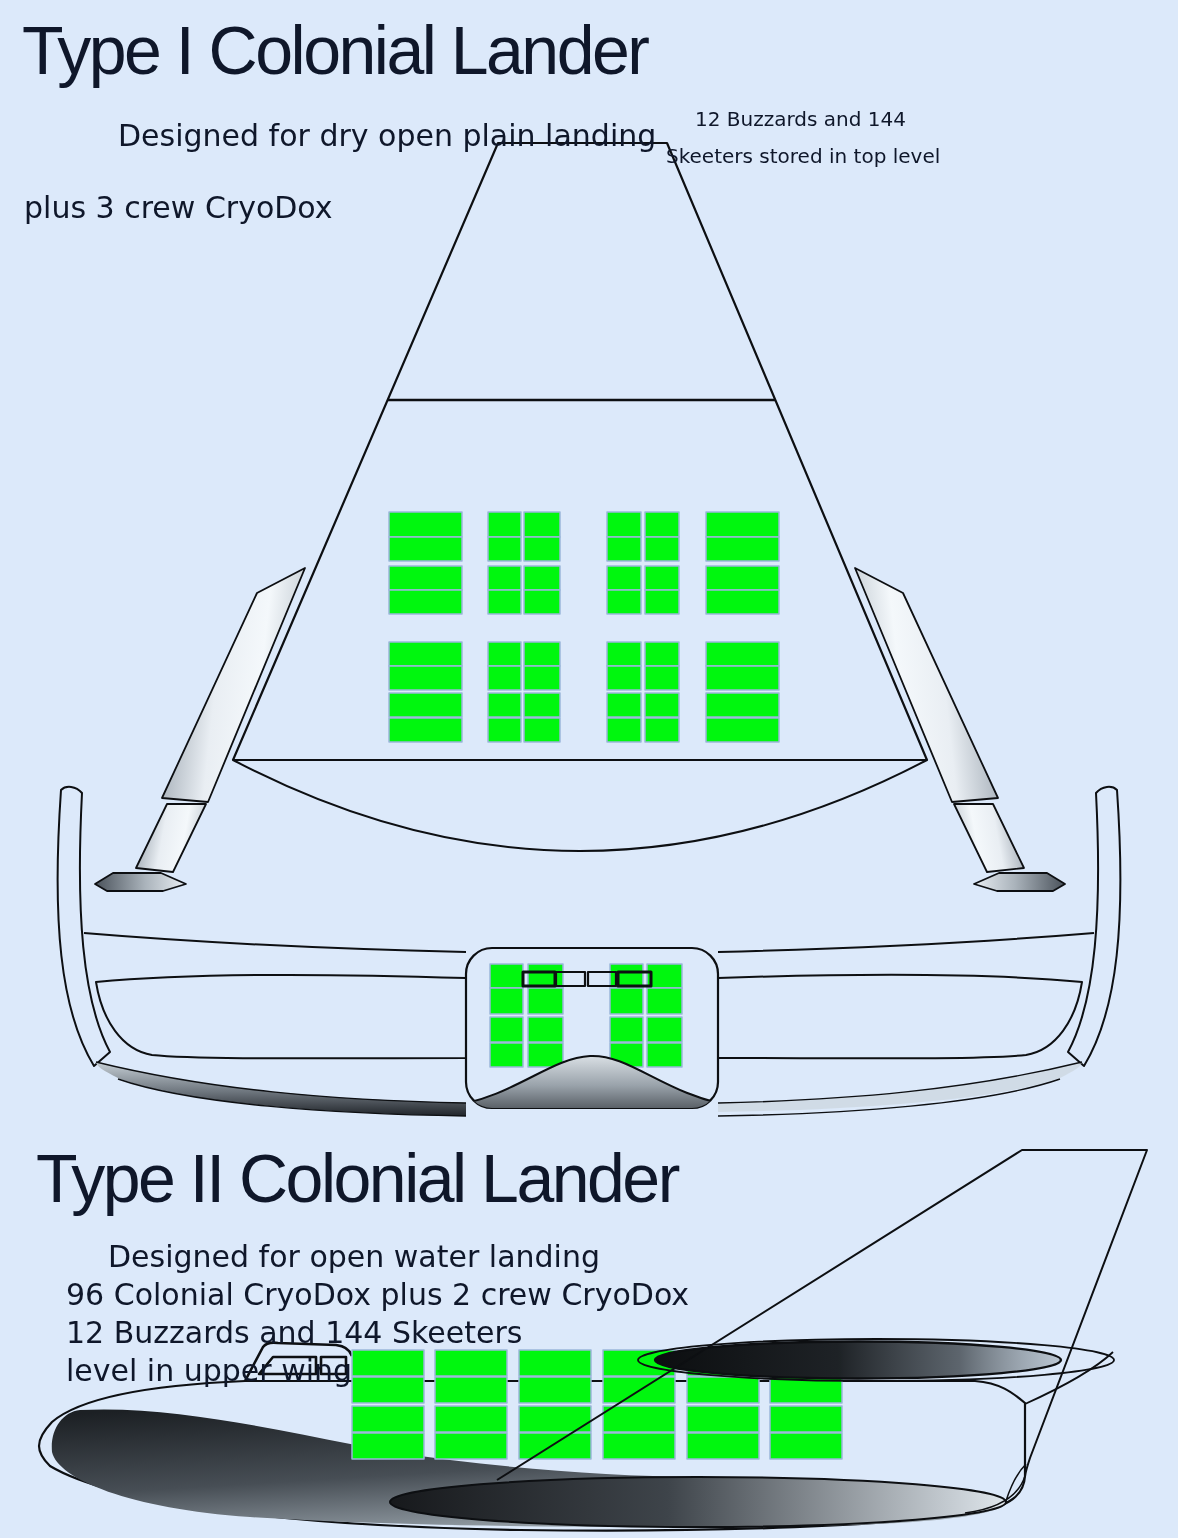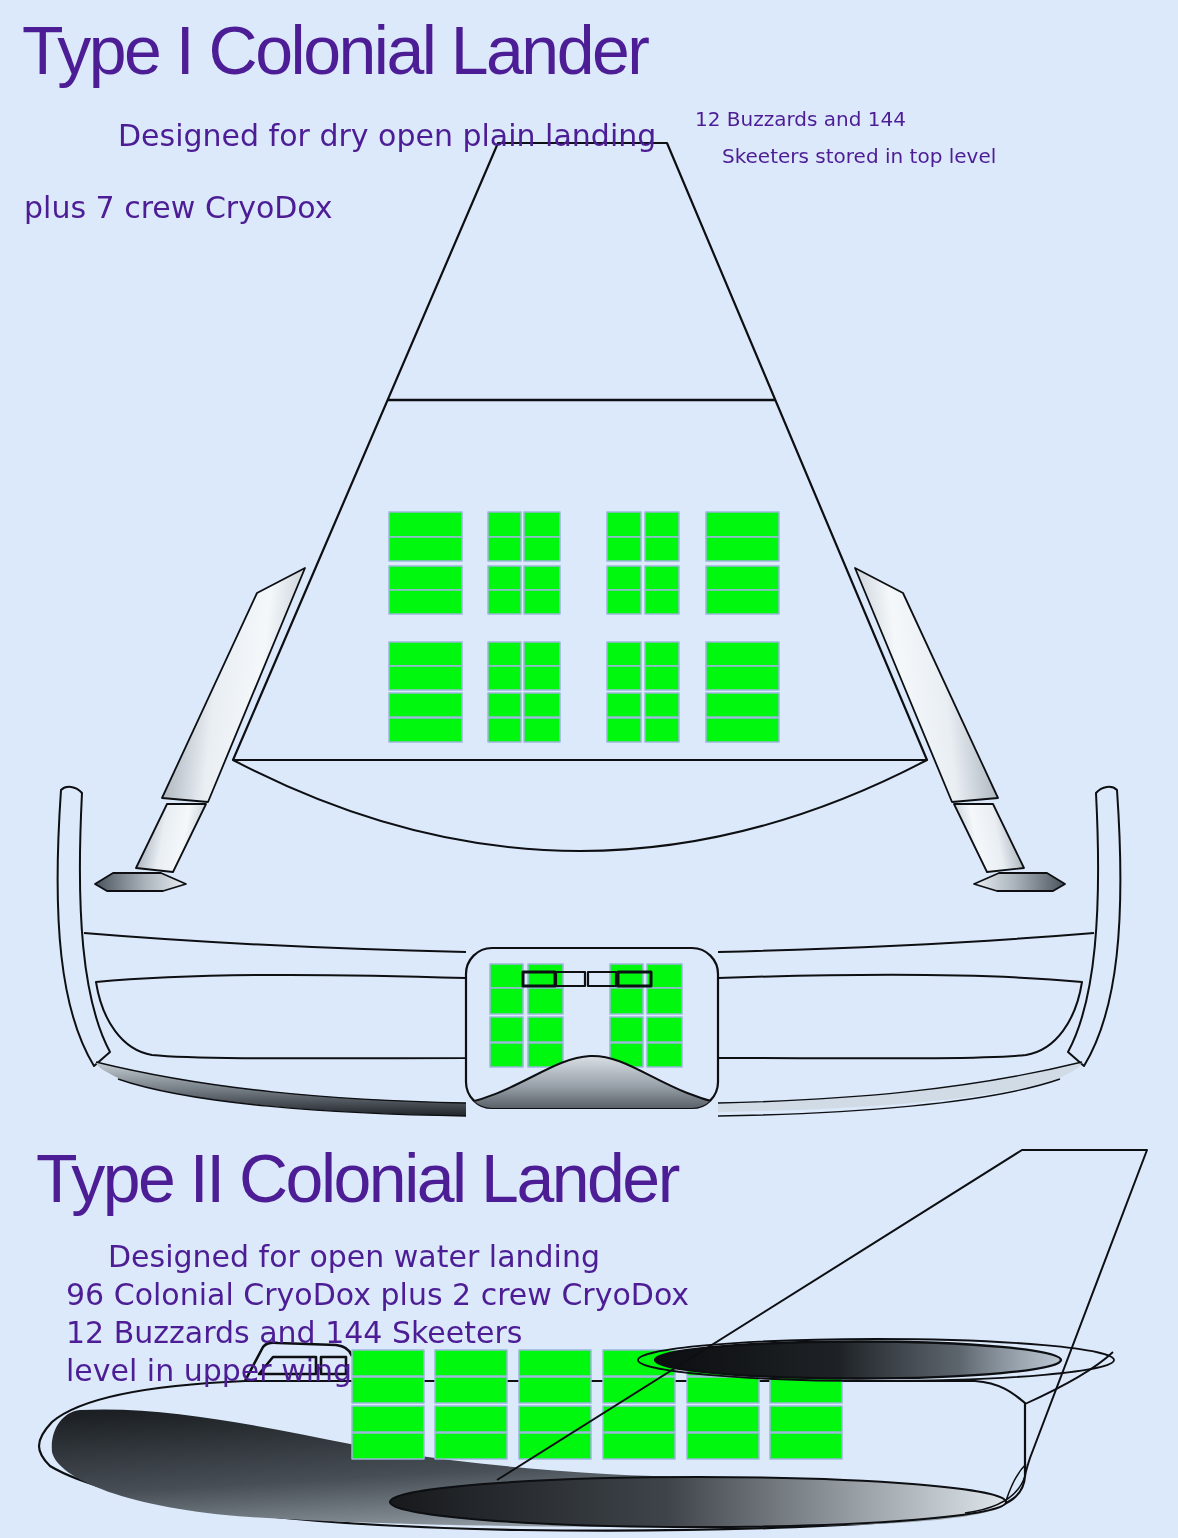--- a/index.html
+++ b/index.html
@@ -2,21 +2,21 @@
 <html><head>
 <meta charset="utf-8">
 <style>
   html,body{margin:0;padding:0;}
   #stage{
     position:relative;
     width:1178px;height:1538px;
     background:#dce9fa;
     overflow:hidden;
     font-family:"DejaVu Sans", sans-serif;
-    color:#4c1d95;
+    color:#0f172a;
   }
   #art{position:absolute;left:0;top:0;}
   .txt{position:absolute;white-space:nowrap;line-height:1.15;}
   .title{
     font-family:"Liberation Sans", sans-serif;
     font-size:68px;
     letter-spacing:-2.5px;
     line-height:1;
   }
   .body30{font-size:30px;margin-top:40px;}
@@ -241,22 +241,22 @@
       <ellipse cx="858" cy="1360" rx="203" ry="18.5" fill="url(#bayGrad)" stroke="#0d0f12" stroke-width="2.4"></ellipse>
       <ellipse cx="876" cy="1360" rx="238" ry="21" fill="none" stroke="#0d0f12" stroke-width="1.8"></ellipse>
 
       <path d="M497,1480 L1022,1150 L1147,1150 L1030,1458 C1028,1464 1026,1470 1025,1476" fill="none" stroke="#0d0f12" stroke-width="2"></path>
       <path d="M1113,1352 C1094,1370 1056,1390 1025,1404" fill="none" stroke="#0d0f12" stroke-width="1.8"></path>
     </g>
   </svg>
 
   <div class="txt title" style="left:22px;top:16px;">Type I Colonial Lander</div>
   <div class="txt body30" style="left:118px;top:79px;">Designed for dry open plain landing</div>
-  <div class="txt body30" style="left:24px;top:151px;">plus 7 crew CryoDox</div>
+  <div class="txt body30" style="left:24px;top:151px;">plus 3 crew CryoDox</div>
   <div class="txt body29" style="left:695px;top:108px;">12 Buzzards and 144</div>
-  <div class="txt body29" style="left:722px;top:145px;">Skeeters stored in top level</div>
+  <div class="txt body29" style="left:666px;top:145px;">Skeeters stored in top level</div>
 
   <div class="txt title" style="left:36px;top:1128px;margin-top:16px;">Type II Colonial Lander</div>
   <div class="txt body30" style="left:108px;top:1200px;">Designed for open water landing</div>
   <div class="txt body30" style="left:66px;top:1238px;">96 Colonial CryoDox plus 2 crew CryoDox</div>
   <div class="txt body30" style="left:66px;top:1276px;">12 Buzzards and 144 Skeeters</div>
   <div class="txt body30" style="left:66px;top:1314px;">level in upper wing</div>
 </div>
 
 </body></html>

